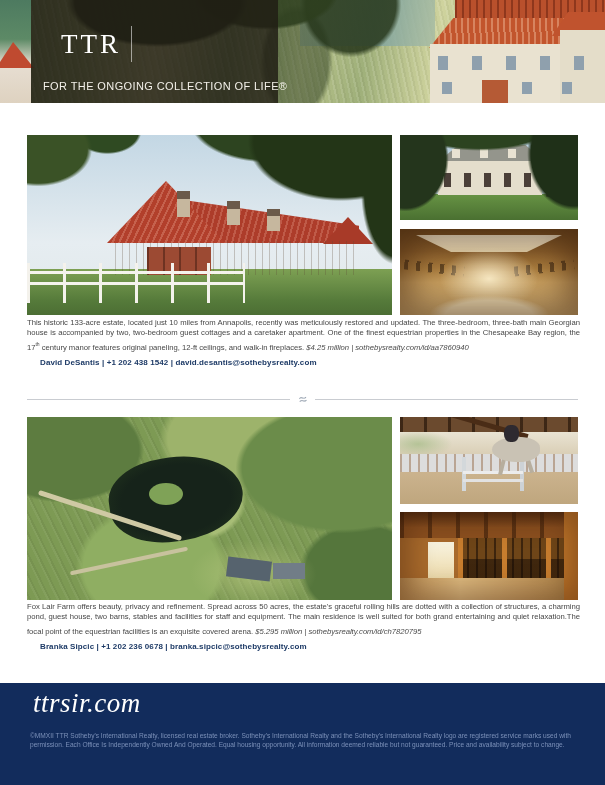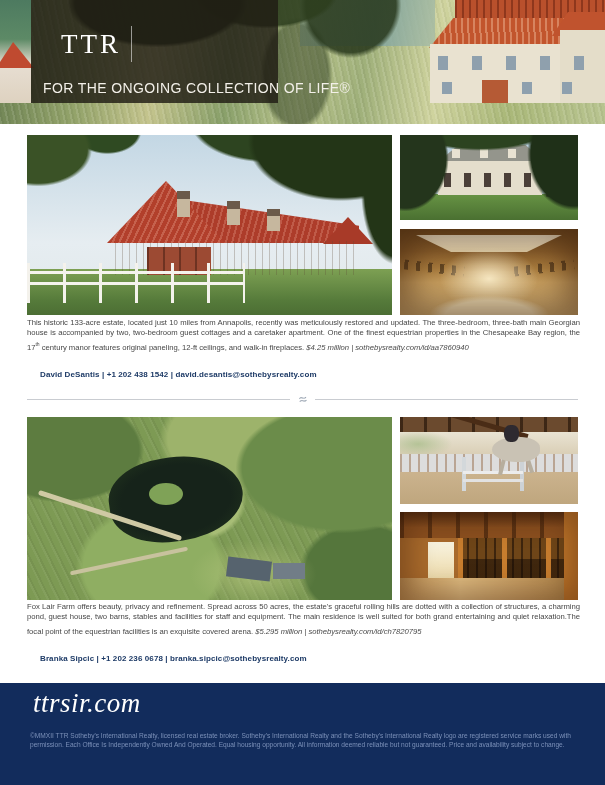--- a/index.html
+++ b/index.html
@@ -1,21 +1,21 @@
 <!DOCTYPE html>
 <html><head>
 <meta charset="utf-8">
 <style>
   * { margin:0; padding:0; box-sizing:border-box; }
   html,body { background:#ffffff; }
   .page { position:relative; width:605px; height:785px; background:#ffffff;
           font-family:"Liberation Sans", sans-serif; overflow:hidden; }
 
   
-  .masthead { position:absolute; left:0; top:0; width:605px; height:124px; overflow:hidden; }
+  .masthead { position:absolute; left:0; top:0; width:605px; height:103px; overflow:hidden; }
   .paint-base { position:absolute; inset:0;
     background:
       repeating-linear-gradient(78deg, rgba(255,255,255,0.10) 0 2px, rgba(0,0,0,0.04) 2px 4px, transparent 4px 7px),
       linear-gradient(96deg,#6f8455 0%,#93a36a 14%,#c4c48d 26%,#89a06a 38%,#b9c38c 50%,#9fb07a 60%,#cfd39e 72%,#aab879 84%,#b8c490 100%);
   }
   .paint-left-strip { position:absolute; left:0; top:0; width:31px; height:103px;
     background: linear-gradient(180deg,#4d7a60 0%,#5d8a66 38%,#e7ded2 62%,#ded2c0 100%); }
   .paint-left-roof { position:absolute; left:-4px; top:42px; width:38px; height:26px; background:#bf4a30;
     clip-path:polygon(45% 0,0 100%,100% 100%); }
   .paint-trees { position:absolute; inset:0;
@@ -42,21 +42,21 @@
   .paint-door { position:absolute; left:482px; top:80px; width:26px; height:23px; background:#b55a35; }
 
   .brand-overlay { position:absolute; left:31px; top:0; width:247px; height:103px;
     background:rgba(32,28,19,0.82); }
   .brand-row { position:absolute; left:30px; top:26px; display:flex; align-items:center; color:#ffffff; }
   .brand-ttr { font-family:"Liberation Serif",serif; font-size:27px; letter-spacing:3px; font-weight:400; }
   .brand-sep { width:1px; height:36px; background:rgba(255,255,255,0.55); margin:0 13px 0 10px; }
   .brand-sir { display:flex; flex-direction:column; }
   .brand-sothebys { font-family:"Liberation Serif",serif; font-size:22px; line-height:22px; }
   .brand-sub { font-size:6.4px; letter-spacing:2.4px; margin-top:3px; color:#eae6db; }
-  .brand-tagline { position:absolute; left:12px; top:80px; font-size:14px; letter-spacing:0.4px; color:#f3f0e9; white-space:nowrap; }
+  .brand-tagline { position:absolute; left:12px; top:80px; font-size:11px; letter-spacing:0.4px; color:#f3f0e9; white-space:nowrap; }
 
   
   .photo { position:absolute; overflow:hidden; background:#dddddd; }
   .layer { position:absolute; }
 
   
   .p1 { left:27px; top:135px; width:365px; height:180px; }
   .p1-sky { inset:0; background:linear-gradient(180deg,#c3d7e4,#e6edf1 60%,#e0e8ea); }
   .p1-trees { inset:0; background:
       radial-gradient(150px 95px at 86% 4%, #233517 0 58%, transparent 62%),
@@ -175,21 +175,21 @@
   .p6-floor { left:0; right:0; bottom:0; height:22px;
       background:linear-gradient(90deg,#b98c52,#ddb97f 34%,#c49a60 70%,#a87e44); }
   .p6-vignette { inset:0; box-shadow:inset 0 0 26px 8px rgba(60,28,8,0.4); }
 
   
   .listing { position:absolute; left:27px; width:553px; }
   .listing h2 { font-family:"Liberation Serif",serif; font-weight:700; font-size:13.5px;
       letter-spacing:0.3px; color:#1e3a62; margin-bottom:3px; }
   .listing p { font-size:7.7px; line-height:10.3px; color:#474747; text-align:justify; letter-spacing:-0.03px; }
   .price { font-style:italic; color:#4a4a4a; }
-  .agent { margin-top:18px; font-size:8px; font-weight:700; color:#1d3a66; letter-spacing:0.1px;padding-left:13px; }
+  .agent { margin-top:6px; font-size:8px; font-weight:700; color:#1d3a66; letter-spacing:0.1px;padding-left:13px; }
   sup.ord { font-size:5px; vertical-align:super; }
 
   .divider { position:absolute; left:27px; top:393px; width:551px; height:12px;
       display:flex; align-items:center; }
   .rule { flex:1; height:1px; background:#c9ccd1; }
   .squiggle { font-size:14px; color:#8e9aa9; margin:0 9px; line-height:10px; transform:rotate(-8deg); }
 
   
   .footer { position:absolute; left:0; top:683px; width:605px; height:105px; background:#122c5c; }
   .site { position:absolute; left:33px; top:5px; color:#ffffff;

